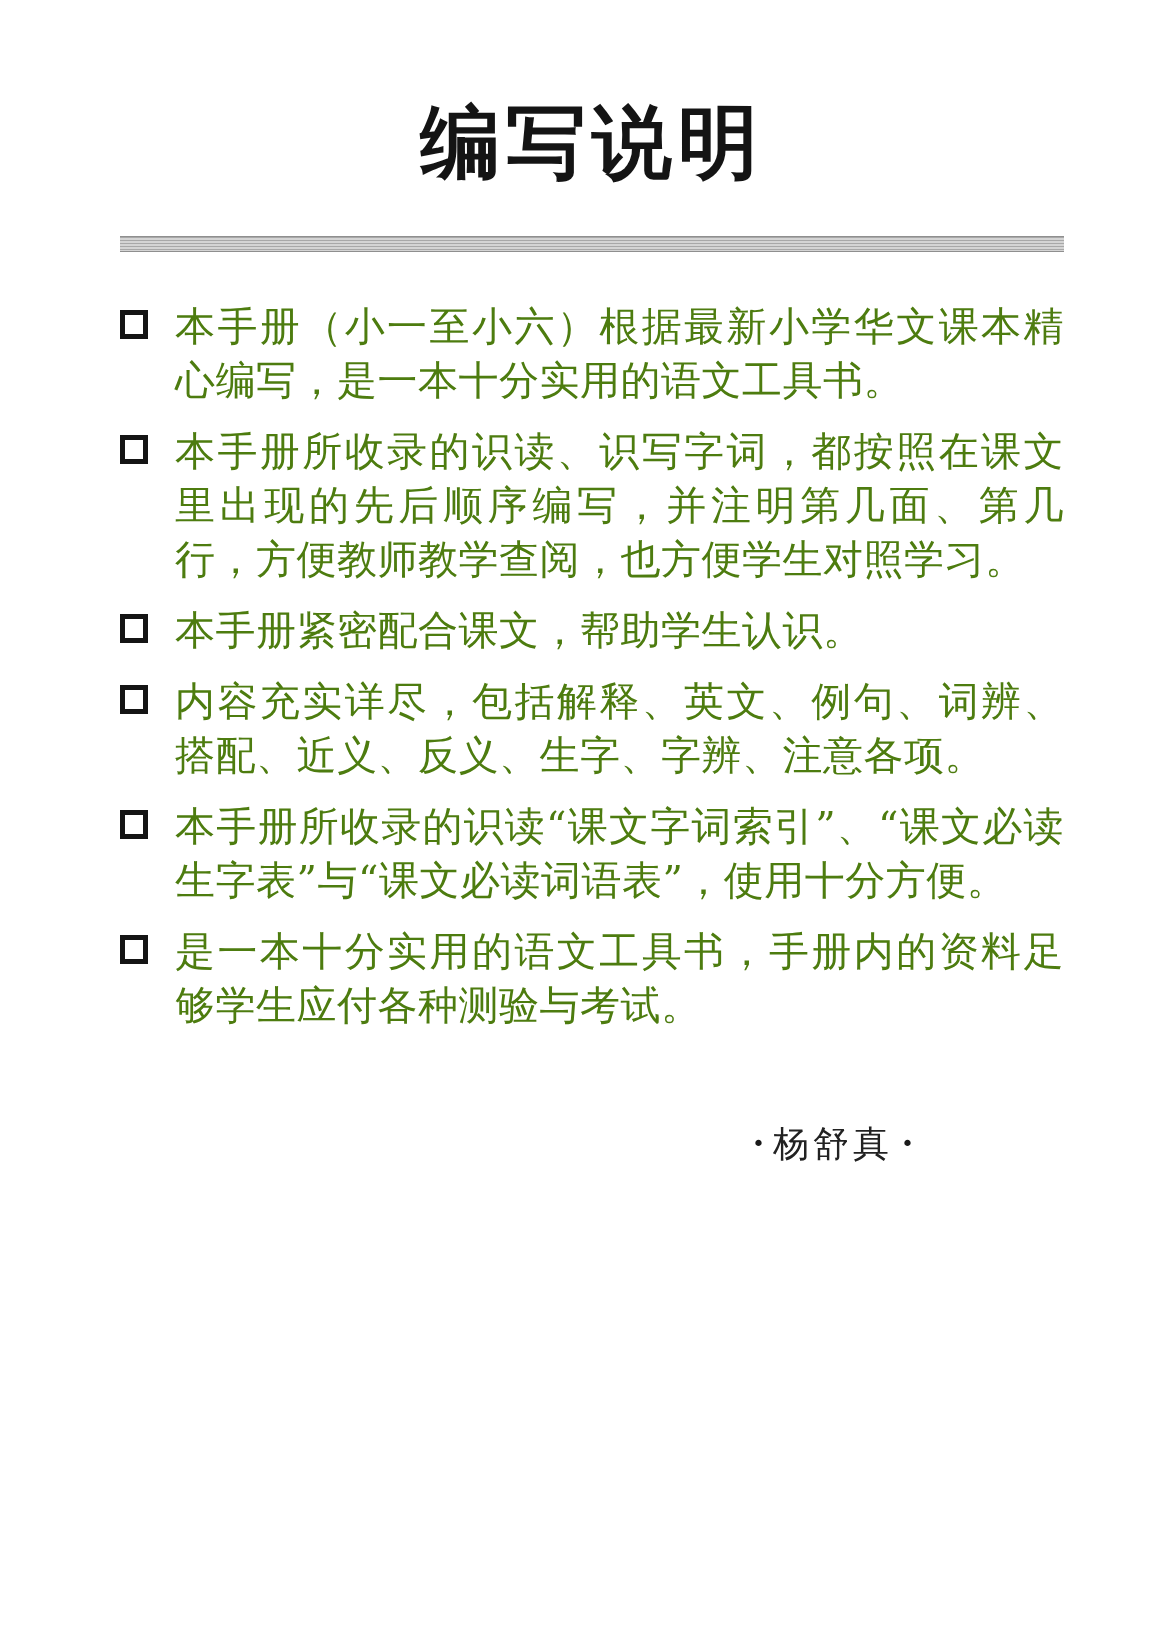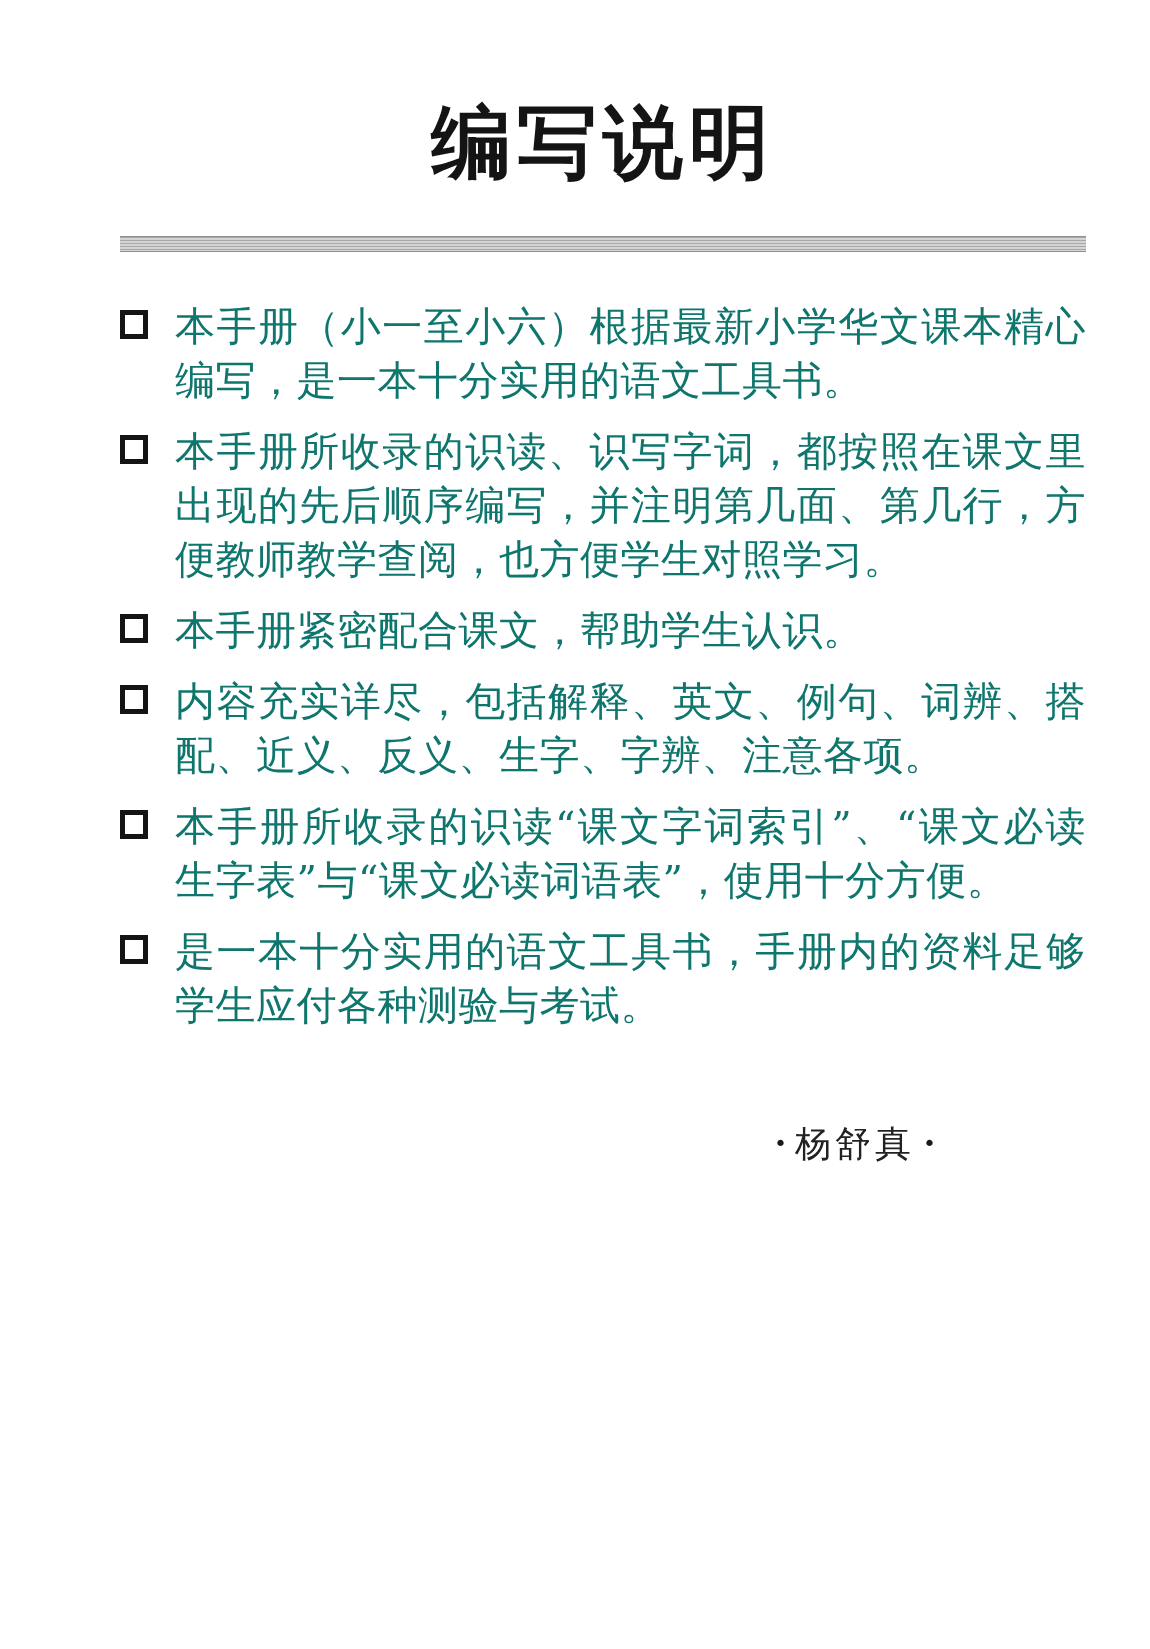--- a/index.html
+++ b/index.html
@@ -11,21 +11,21 @@
     width: 1150px;
     height: 1649px;
     font-family: "DejaVu Serif", "Liberation Serif", serif;
     color: #1a1a1a;
     overflow: hidden;
   }
   .page {
     box-sizing: border-box;
     width: 1150px;
     height: 1436px;
-    padding: 98px 64px 0 120px;
+    padding: 98px 86px 0 120px;
     background: #ffffff;
     overflow: hidden;
     border-radius: 11px;
   }
   .page-title {
     margin: 0;
     text-align: center;
     font-size: 80px;
     font-weight: 700;
     letter-spacing: 6px;
@@ -47,21 +47,21 @@
     list-style: none;
     margin: 47px 0 0 0;
     padding: 0;
   }
   .bullet-item {
     display: flex;
     align-items: flex-start;
     margin-bottom: 17px;
     font-size: 40px;
     line-height: 54px;
-    color: #0f766e;
+    color: #4d7c0f;
   }
   .square-bullet {
     flex: 0 0 auto;
     width: 18px;
     height: 19px;
     border: 5px solid #141414;
     margin: 11px 27px 0 0;
     background: #ffffff;
   }
   .bullet-text {

